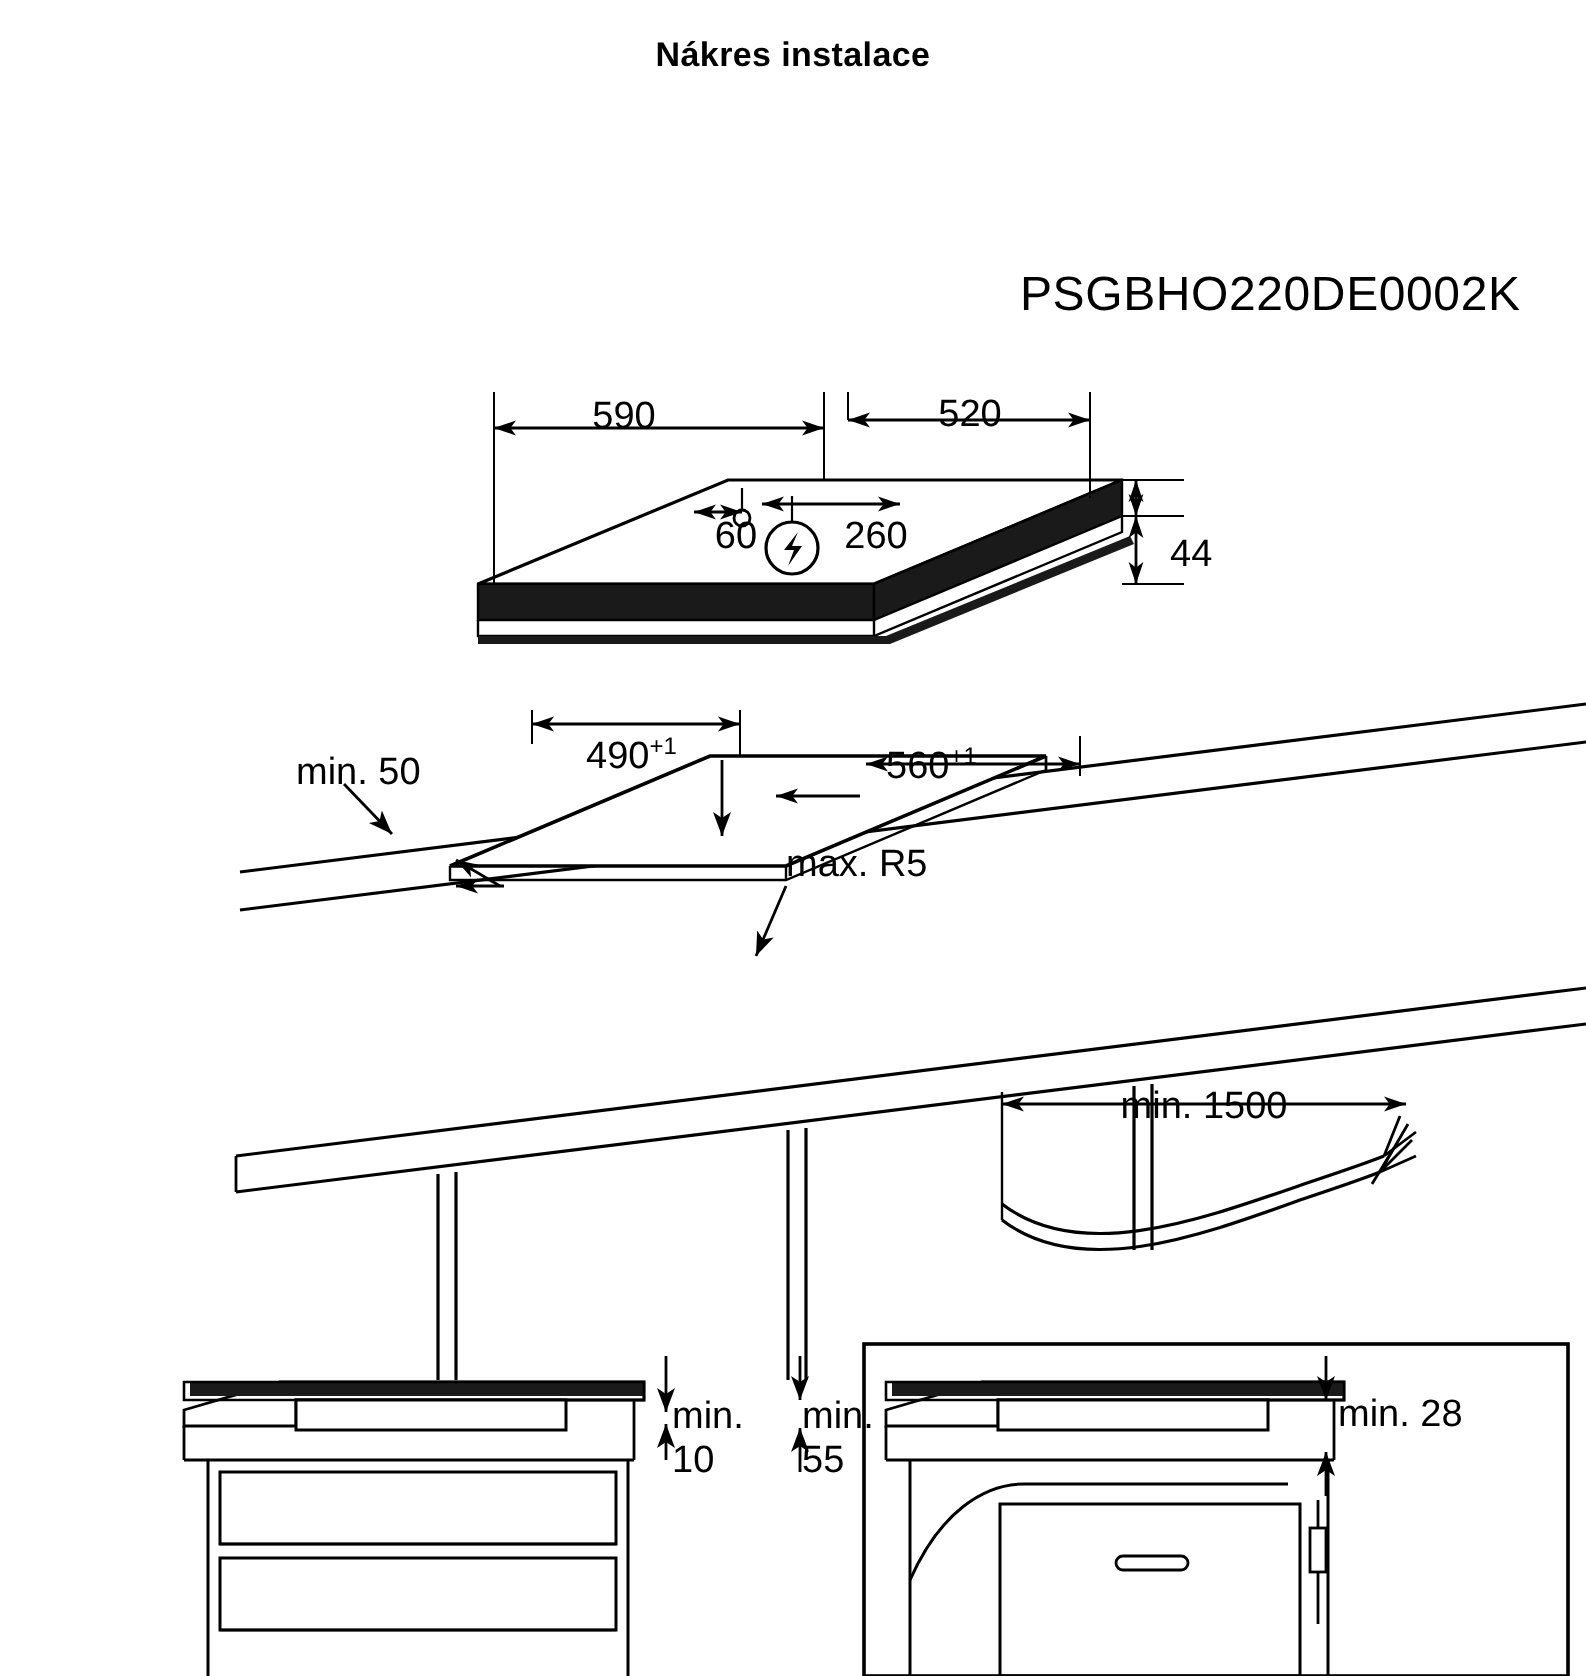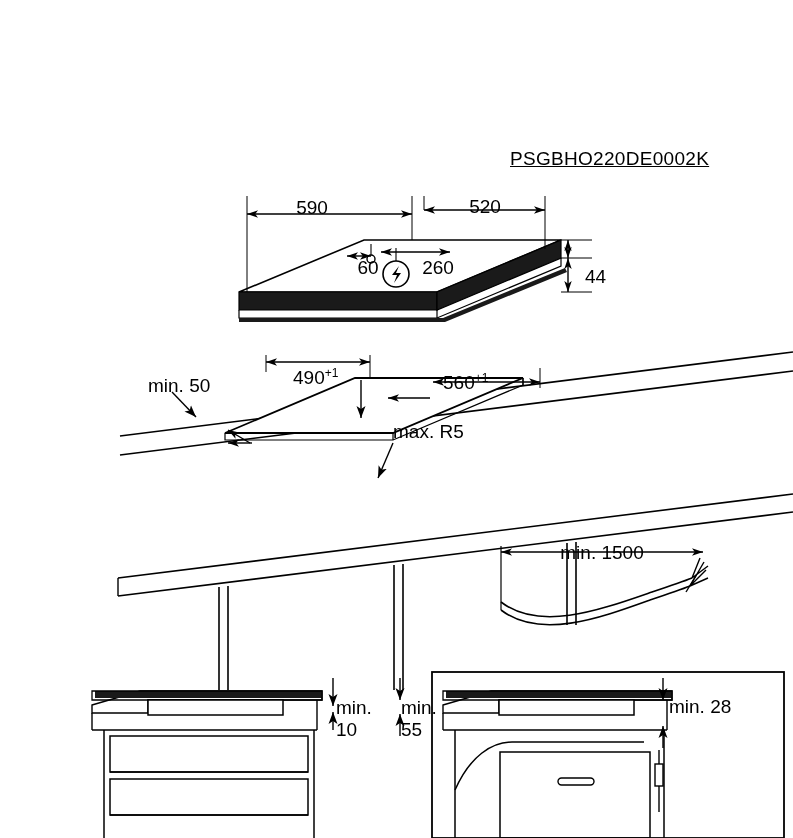--- a/index.html
+++ b/index.html
@@ -25,25 +25,24 @@
     top: 18px;
     left: 0;
     width: 793px;
     text-align: center;
     font-size: 17px;
     font-weight: bold;
     letter-spacing: 0.2px;
   }
   #model-code {
     position: absolute;
-    top: 148px;
+    top: 134px;
     left: 510px;
-    font-size: 19px;
+    font-size: 24px;
     letter-spacing: 0.3px;
-    text-decoration: underline;
   }
   svg#drawing {
     position: absolute;
     top: 0;
     left: 0;
     width: 793px;
     height: 838px;
   }
   svg text {
     font-family: "Liberation Sans", sans-serif;
@@ -54,20 +53,21 @@
   }
   .sup {
     font-size: 12px;
   }
 </style>
 </head>
 <body>
 
 <div id="page">
 
+  <div id="title">Nákres instalace</div>
   <div id="model-code">PSGBHO220DE0002K</div>
 
   <svg id="drawing" viewBox="0 0 793 838">
     <defs>
       <marker id="arrL" markerWidth="12" markerHeight="10" refX="11" refY="5" orient="auto" markerUnits="userSpaceOnUse">
         <path d="M11,5 L0,1.3 L2.8,5 L0,8.7 Z" fill="#000"></path>
       </marker>
       <marker id="arrR" markerWidth="12" markerHeight="10" refX="1" refY="5" orient="auto" markerUnits="userSpaceOnUse">
         <path d="M1,5 L12,1.3 L9.2,5 L12,8.7 Z" fill="#000"></path>
       </marker>

